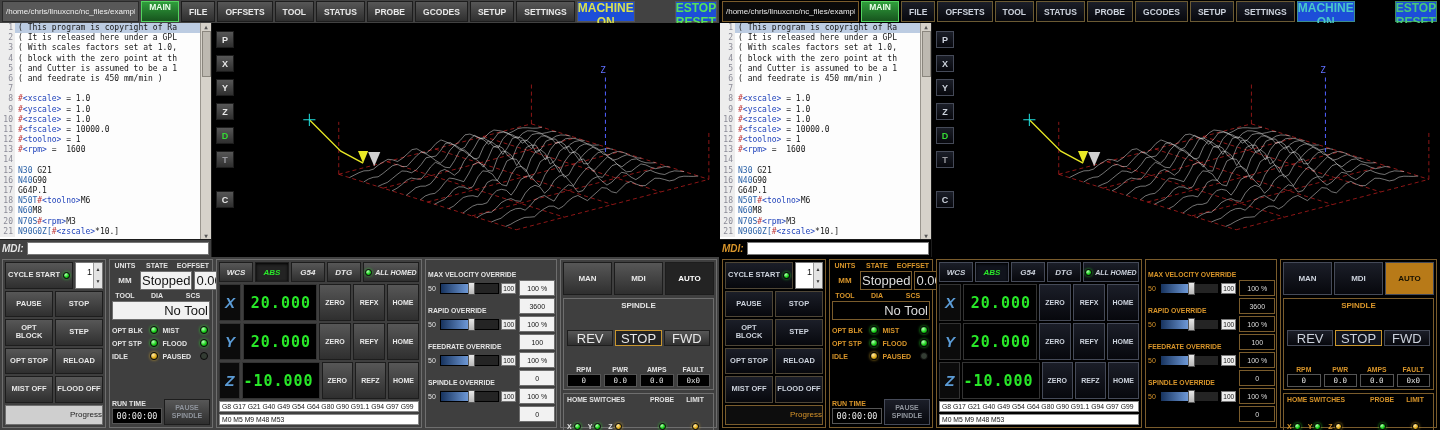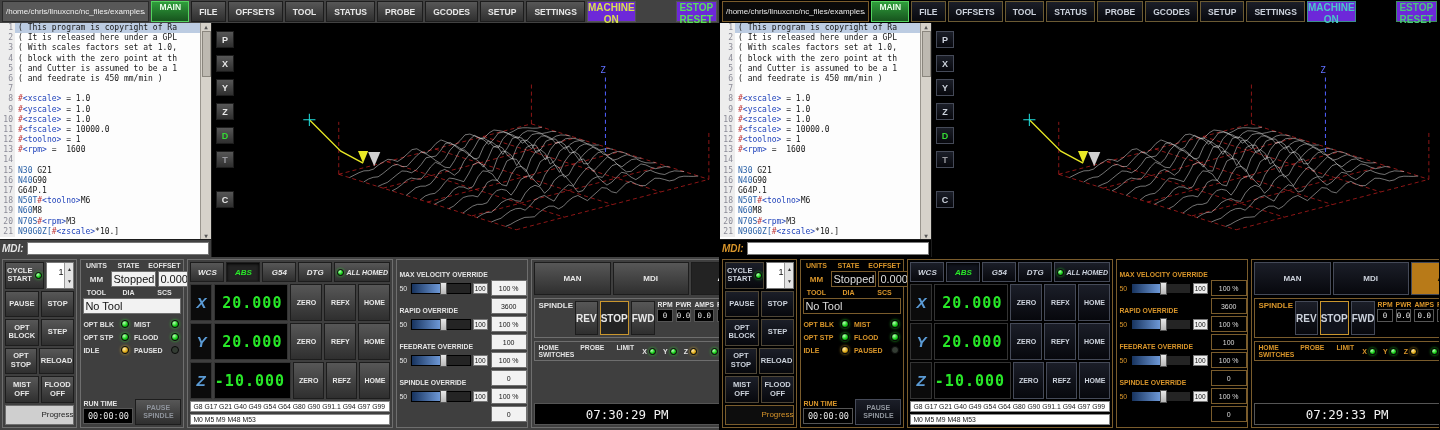--- a/index.html
+++ b/index.html
@@ -35,22 +35,22 @@
   }
 
   
   .topbar { height:23px; display:flex; align-items:stretch; gap:2px; padding:1px 2px; }
   .path { width:206px; background:var(--path-bg); color:var(--path-fg);
           border:1px solid var(--path-bd); font-size:8px; padding:0 3px; }
   .mbtn { font-size:8.5px; font-weight:700; padding:0 7px; background:var(--btn-bg);
           color:var(--btn-fg); border:1px solid var(--btn-bd); cursor:pointer; }
   .theme-right .mbtn { border-color:#6b5a33; }
   .mbtn.main { background:linear-gradient(#2f9e3b,#17541e); border-color:#53d35f; color:#eaffea; }
-  .pwr { width:58px; font-size:10px; font-weight:700; line-height:1.15;
-         background:#6d28d9; border:1px solid #555; cursor:pointer; }
+  .pwr { width:58px; font-size:12px; font-weight:700; line-height:1.15;
+         background:#1d4ed8; border:1px solid #555; cursor:pointer; }
   .pwr.machine { margin-left:auto; color:var(--mach); }
   .pwr.estop { color:var(--estop);margin-left:38px; }
   .theme-right .pwr.machine { border-color:#3d8e8e; }
   .theme-right .pwr.estop { border-color:#3d8e5e; }
 
   
   .main { flex:1; display:flex; min-height:0; }
   .editor-col { width:212px; display:flex; flex-direction:column; border-right:1px solid #1c1c1c; }
   .editor { flex:1; background:#fdfdfd; position:relative; overflow:hidden;
             font-family:"DejaVu Sans Mono",monospace; font-size:8px; padding-right:11px; }
@@ -103,21 +103,21 @@
                border-left:1px solid #999; justify-content:space-around; align-items:center; background:#e3e3e3; }
   .progress { height:20px; flex:none; border:1px solid var(--field-bd); background:var(--prog-bg);
               color:var(--prog-fg); font-size:8px; display:flex; align-items:center; justify-content:flex-end; }
 
   
   .status-col { width:104px; gap:2px; }
   .hdr3,.val3 { display:grid; grid-template-columns:26px 1fr 34px; column-gap:2px; align-items:center; }
   .hdr3 span { color:var(--hdr); font-weight:700; font-size:7px; text-align:center; }
   .plainval { color:var(--lbl); text-align:center; font-weight:700; font-size:8px; }
   .field { background:var(--field-bg); color:var(--field-fg); border:1px solid var(--field-bd);
-           text-align:left; font-size:11px; padding:1px; min-height:11px; }
+           text-align:right; font-size:13px; padding:1px; min-height:11px; }
   .ledgrid { display:grid; grid-template-columns:1fr 10px 1fr 10px; row-gap:5px; column-gap:3px;
              align-items:center; margin-top:4px; font-weight:700; color:var(--lbl); font-size:7px; }
   .rt-bottom { margin-top:auto; display:flex; gap:2px; align-items:center; }
   .rt-left { flex:1; display:flex; flex-direction:column; gap:1px; }
   .rt-label { font-size:7px; font-weight:700; color:var(--lbl); }
   .timer { background:#000; color:#e8e8e8; border:1px solid #555;
            font-family:"DejaVu Sans Mono",monospace; font-size:8.5px; text-align:center; padding:2px 0; }
   .pause-spindle { width:46px; height:26px; font-size:7px; font-weight:700; background:var(--btn-bg);
                    color:#8f949c; border:1px solid var(--btn-bd); line-height:1.15; }
 
@@ -155,24 +155,24 @@
   .pctbox,.valbox { background:var(--field-bg); color:var(--field-fg); border:1px solid var(--field-bd);
                     font-size:7px; display:flex; align-items:center; justify-content:center; }
 
   
   .misc-col { flex:1; gap:3px; }
   .modes { display:flex; gap:2px; flex:none; height:33px; }
   .mode { flex:1; font-size:8px; font-weight:700; background:var(--btn-bg); color:var(--btn-fg);
           border:1px solid var(--btn-bd); cursor:pointer; }
   .mode.active { background:var(--mode-active-bg); color:var(--mode-active-fg); }
   .spbox,.swbox { border:1px solid var(--panel-bd); padding:2px 3px; display:flex;
-                  flex-direction:row; gap:2px; }
+                  flex-direction:column; gap:20px; }
   .sp-title { text-align:center; font-size:8px; font-weight:700; color:var(--hdr); }
   .sp-btns { display:flex; gap:2px; }
-  .spb { flex:1; height:34px; font-size:10px; font-weight:700; background:var(--btn-bg);
+  .spb { flex:1; height:16px; font-size:13px; font-weight:400; background:var(--btn-bg);
          color:var(--btn-fg); border:1px solid var(--btn-bd); cursor:pointer; }
   .spb.active { border-color:#c9962e; background:var(--btn-active-bg); }
   .sp-stats { display:flex; gap:3px; }
   .stat { flex:1; display:flex; flex-direction:column; gap:1px; }
   .stat .sl { text-align:center; font-size:6.8px; font-weight:700; color:var(--lbl); }
   .stat .sv { background:#000; color:#e8e8e8; border:1px solid #555; font-size:7.5px;
               text-align:center; padding:1px 0; font-family:"DejaVu Sans Mono",monospace; }
   .sw-head { display:flex; font-size:6.8px; font-weight:700; color:var(--lbl); }
   .sw-head .h1 { flex:1; } .sw-head .h2 { width:36px; text-align:center; } .sw-head .h3 { width:30px; text-align:center; }
   .sw-leds { display:flex; align-items:center; }

